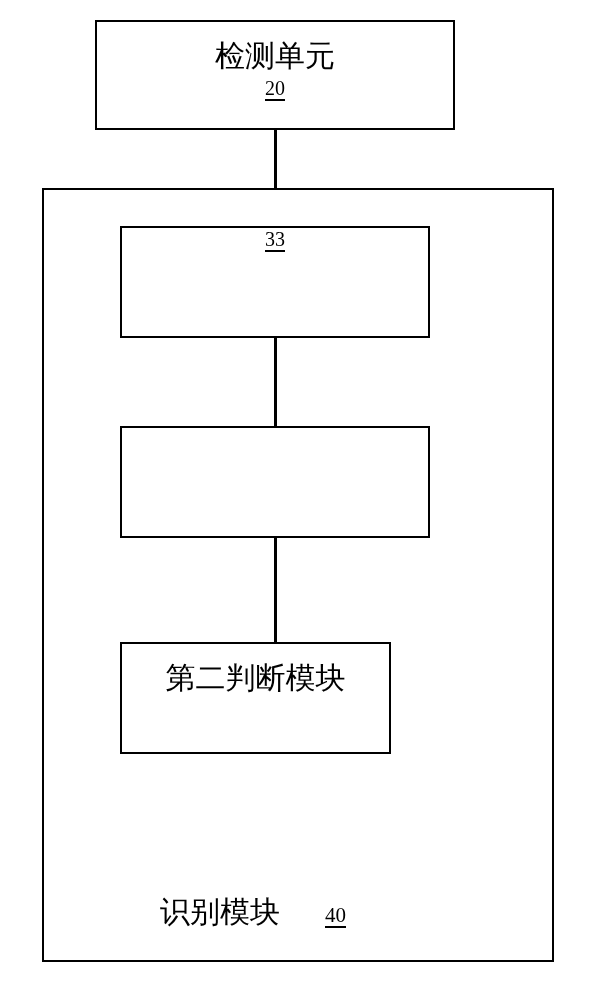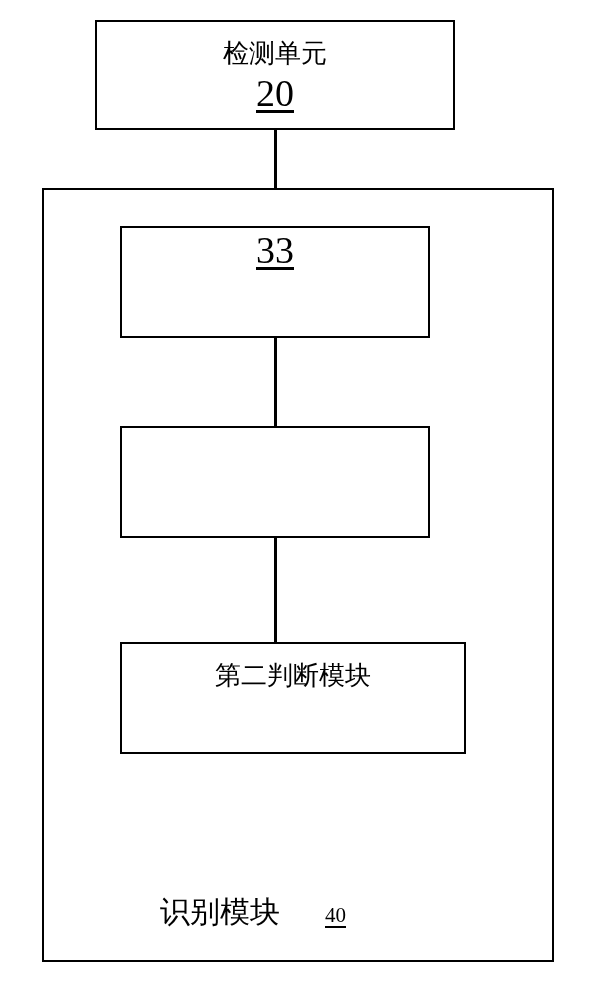--- a/index.html
+++ b/index.html
@@ -12,26 +12,26 @@
     height: 1000px;
     position: relative;
   }
   .box {
     position: absolute;
     border: 2.5px solid #000;
     background: #fff;
     text-align: center;
   }
   .label {
-    font-size: 26px;
+    font-size: 30px;
     line-height: 1.35;
     padding-top: 14px;
   }
   .num {
-    font-size: 38px;
+    font-size: 20px;
     text-decoration: underline;
     text-underline-offset: 4px;
   }
   .conn {
     position: absolute;
     background: #000;
     width: 2.5px;
   }
   .container-label {
     position: absolute;
@@ -59,21 +59,21 @@
   <div class="num">33</div>
 </div>
 
 <div class="conn" style="left:274px; top:338px; height:88px;"></div>
 
 <div class="box" style="left:120px; top:426px; width:310px; height:112px;">
 </div>
 
 <div class="conn" style="left:274px; top:538px; height:104px;"></div>
 
-<div class="box" style="left:120px; top:642px; width:346px; height:112px;">
+<div class="box" style="left:120px; top:642px; width:271px; height:112px;">
   <div class="label">第二判断模块</div>
 </div>
 
 <div class="container-label" style="left:160px; top:892px;">
   <span>识别模块</span>
   <span style="display:inline-block; width:30px;"></span>
   <span class="container-num">40</span>
 </div>
 
 </body></html>

